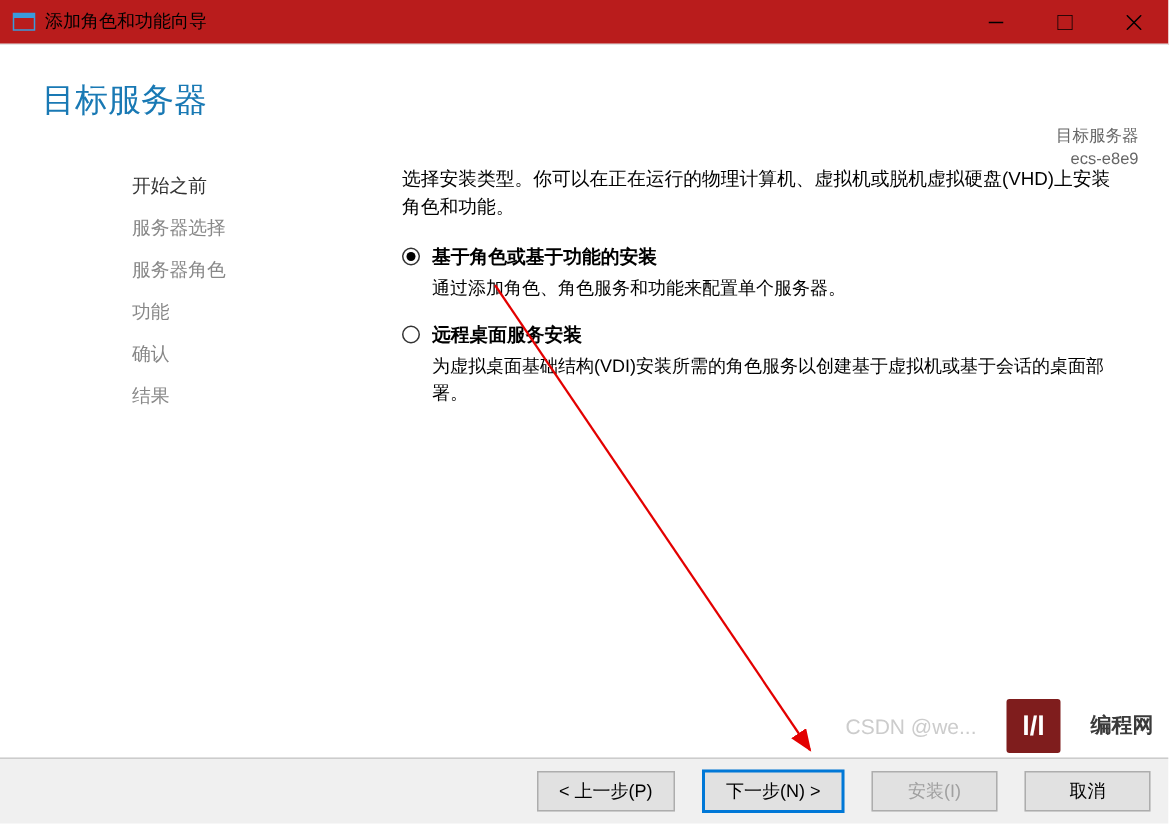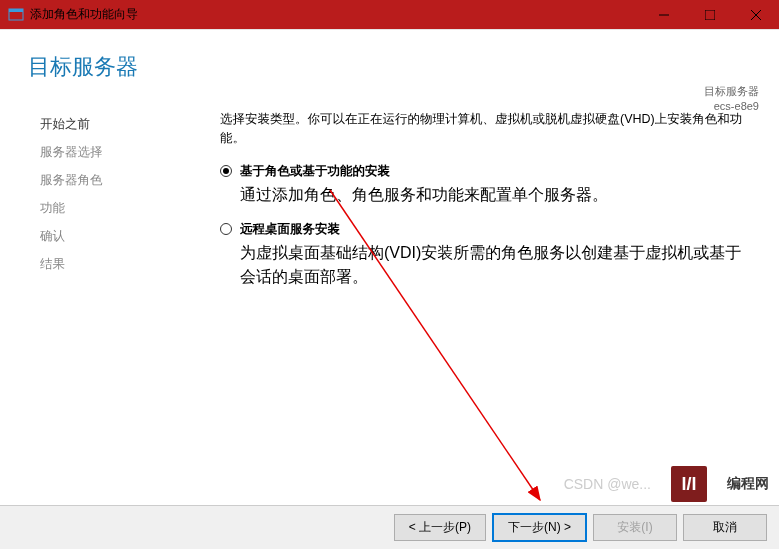--- a/index.html
+++ b/index.html
@@ -9,37 +9,37 @@
     .titlebar-icon { width: 16px; height: 16px; margin-right: 6px; }
     .titlebar-icon svg { width: 16px; height: 16px; }
     .titlebar-text { font-size: 12px; color: #000; flex: 1; }
     .titlebar-controls { display: flex; height: 100%; }
     .titlebar-btn { width: 46px; height: 30px; display: flex; align-items: center; justify-content: center; cursor: pointer; font-size: 10px; }
     
     .header-area { position: relative; height: 70px; padding: 22px 20px 0 28px; }
     .page-title { font-size: 22px; color: #1979b4; font-weight: 300; }
     .target-info { position: absolute; right: 20px; top: 18px; text-align: right; font-size: 11px; color: #666; line-height: 1.4; margin-top: 36px; }
     
-    .body-area { display: flex; height: 405px; }
+    .body-area { display: flex; height: 405px; padding-left: 48px; }
     
     .sidebar { width: 180px; padding: 10px 0 0 0; }
     .sidebar-item { padding: 4px 10px 4px 40px; font-size: 12.5px; color: #888; cursor: pointer; line-height: 1.6; }
     .sidebar-item.completed { color: #333; }
     .sidebar-item.active { background: #8a8a8a; color: #fff; }
     
     .content { flex: 1; padding: 10px 30px 0 40px; font-size: 12.5px; color: #000; }
     .instruction { margin-bottom: 15px; line-height: 1.5; }
     .radio-group { margin-bottom: 14px; }
     .radio-row { display: flex; align-items: flex-start; gap: 8px; }
     .radio-circle { width: 12px; height: 12px; border: 1px solid #333; border-radius: 50%; margin-top: 2px; flex-shrink: 0; position: relative; }
     .radio-circle.checked::after { content: ''; position: absolute; top: 2px; left: 2px; width: 6px; height: 6px; background: #000; border-radius: 50%; }
     .radio-label { font-weight: bold; font-size: 12.5px; }
-    .radio-desc { margin-left: 20px; margin-top: 3px; font-size: 16px; color: #000; line-height: 1.5; }
+    .radio-desc { margin-left: 20px; margin-top: 3px; font-size: 12px; color: #000; line-height: 1.5; }
     
-    .footer { height: 44px; border-top: 1px solid #ccc; display: flex; align-items: center; justify-content: flex-end; padding: 12px 12px; gap: 6px; background: #f0f0f0; }
+    .footer { height: 44px; border-top: 1px solid #ccc; display: flex; align-items: center; justify-content: flex-end; padding: 12px 12px; gap: 18px; background: #f0f0f0; }
     .footer-btn { padding: 4px 14px; font-size: 12px; border: 1px solid #adadad; background: #e1e1e1; cursor: pointer; min-width: 84px; text-align: center; }
     .footer-btn.disabled { color: #a0a0a0; cursor: default; }
     .footer-btn.primary { border: 2px solid #0078d7; }
     
     .arrow-overlay { position: absolute; top: 185px; left: 325px; pointer-events: none; }
     
     .watermark { position: absolute; right: 10px; bottom: 48px; display: flex; align-items: center; gap: 20px; }
     .watermark-csdn { font-size: 14px; color: #ccc; }
     .watermark-logo { width: 36px; height: 36px; background: #7f1d1d; display: flex; align-items: center; justify-content: center; color: #fff; font-size: 18px; font-weight: bold; border-radius: 2px; }
     .watermark-text { font-size: 14px; color: #3b3b3b; font-weight: bold; }

